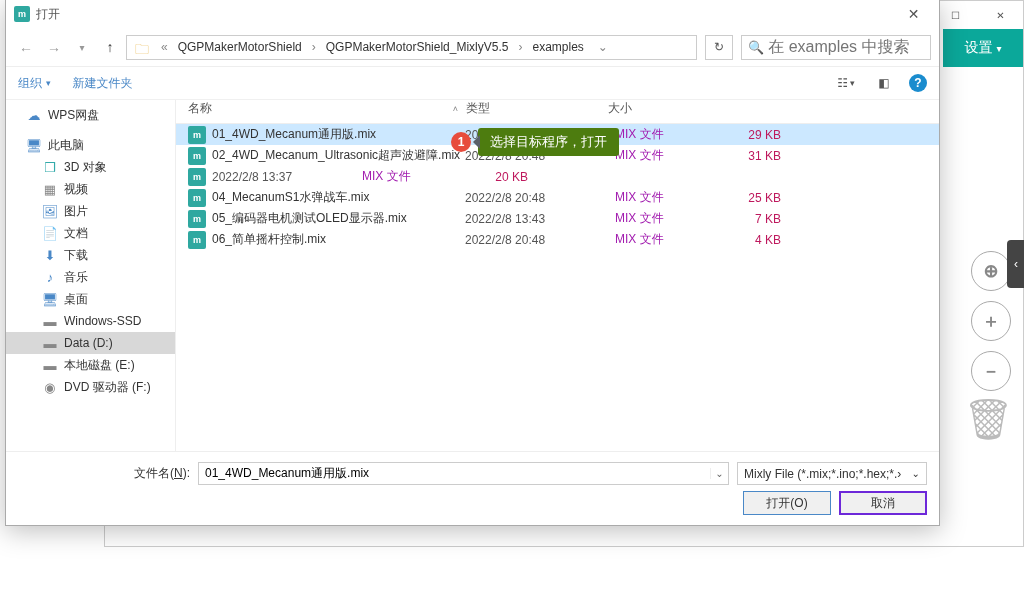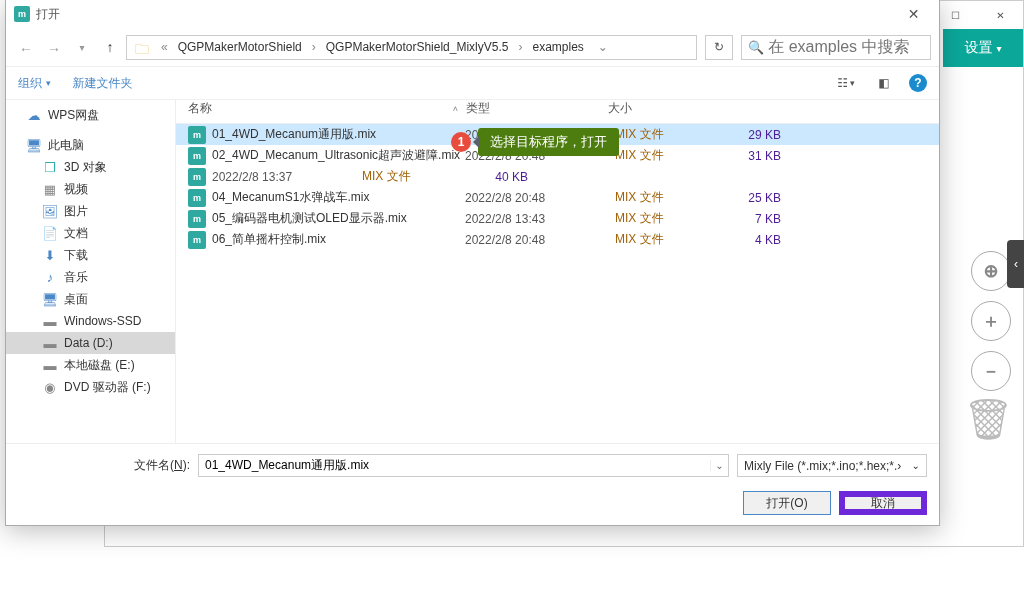--- a/index.html
+++ b/index.html
@@ -49,35 +49,35 @@
 .fl-col-date{ width:150px; }
 .fl-col-type{ width:108px; }
 .fl-col-size{ width:88px; text-align:right; padding-right:30px;}
 .fl-sort{ margin-left:auto; margin-right:8px; color:#888; font-size:9px;}
 .fl-rows { flex:1; overflow:auto; }
 .fl-row { height:21px; display:flex; align-items:center; font-size:12px; cursor:default; position:relative;}
 .fl-row.selected{ background:#cce8ff; }
 .fr-icon{ width:18px; height:18px; margin-left:12px; margin-right:6px; background:#2fa8a0; border-radius:2px; display:flex; align-items:center; justify-content:center; color:#fff; font-size:9px; font-weight:bold; flex-shrink:0;}
 .fr-name{ width:253px; overflow:hidden; white-space:nowrap; text-overflow:ellipsis;}
 .fr-date{ width:150px; color:#555;}
-.fr-type{ width:108px; color:#a16207;}
-.fr-size{ width:88px; text-align:right; padding-right:30px; color:#4c1d95;}
+.fr-type{ width:108px; color:#a21caf;}
+.fr-size{ width:88px; text-align:right; padding-right:30px; color:#be185d;}
 .callout { position:absolute; background:#4d7c0f; color:#fff; font-size:13px; padding:5px 12px; border-radius:3px; white-space:nowrap; display:flex; align-items:center;}
 .callout::before{ content:""; position:absolute; left:-12px; top:50%; transform:translateY(-50%); border:7px solid transparent; border-right-color:#5a6069; }
 .callout-num { position:absolute; width:20px;height:20px;border-radius:50%;background:#e74c3c;color:#fff;display:flex;align-items:center;justify-content:center;font-size:12px;font-weight:bold;}
-.dlg-footer { border-top:1px solid #eee; padding:10px 12px; display:flex; flex-direction:column; gap:14px; }
+.dlg-footer { border-top:1px solid #eee; padding:10px 12px; display:flex; flex-direction:column; gap:6px; }
 .footer-row1{ display:flex; align-items:center; gap:8px;}
 .fname-label{ padding-left:116px; font-size:12px;}
 .fname-label u{ text-decoration:underline;}
 .fname-combo{ flex:1; height:23px; border:1px solid #ccc; display:flex; align-items:center;}
 .fname-combo input{ flex:1; border:0; outline:0; padding:0 6px; font-size:12px;}
 .fname-drop{ width:18px; text-align:center; border-left:1px solid #eee; color:#666; font-size:10px; cursor:pointer;}
 .filter-combo{ width:190px; height:23px; border:1px solid #ccc; display:flex; align-items:center; padding:0 6px; font-size:12px; justify-content:space-between; cursor:pointer;}
 .footer-row2{ display:flex; justify-content:flex-end; gap:8px;}
-.dlg-btn{ width:88px; height:24px; border:6px solid #6d28d9; background:#f0f0f0; font-size:12px; cursor:pointer; display:flex; align-items:center; justify-content:center;}
+.dlg-btn{ width:88px; height:24px; border:2px solid #6d28d9; background:#f0f0f0; font-size:12px; cursor:pointer; display:flex; align-items:center; justify-content:center;}
 .dlg-btn.primary{ border:1.5px solid #4a88c7;}
 </style>
 </head>
 <body>
 
 <div class="bg-window">
   <div class="bg-titlebar">
     <div class="bg-btn">—</div>
     <div class="bg-btn">☐</div>
     <div class="bg-btn close">✕</div>
@@ -225,21 +225,21 @@
             <div class="fr-icon">m</div>
             <div class="fr-name">02_4WD_Mecanum_Ultrasonic超声波避障.mix</div>
             <div class="fr-date">2022/2/8 20:48</div>
             <div class="fr-type">MIX 文件</div>
             <div class="fr-size">31 KB</div>
           </div>
           <div class="fl-row">
             <div class="fr-icon">m</div>
             <div class="fr-date">2022/2/8 13:37</div>
             <div class="fr-type">MIX 文件</div>
-            <div class="fr-size">40 KB</div>
+            <div class="fr-size">20 KB</div>
           </div>
           <div class="fl-row">
             <div class="fr-icon">m</div>
             <div class="fr-name">04_MecanumS1水弹战车.mix</div>
             <div class="fr-date">2022/2/8 20:48</div>
             <div class="fr-type">MIX 文件</div>
             <div class="fr-size">25 KB</div>
           </div>
           <div class="fl-row">
             <div class="fr-icon">m</div>

